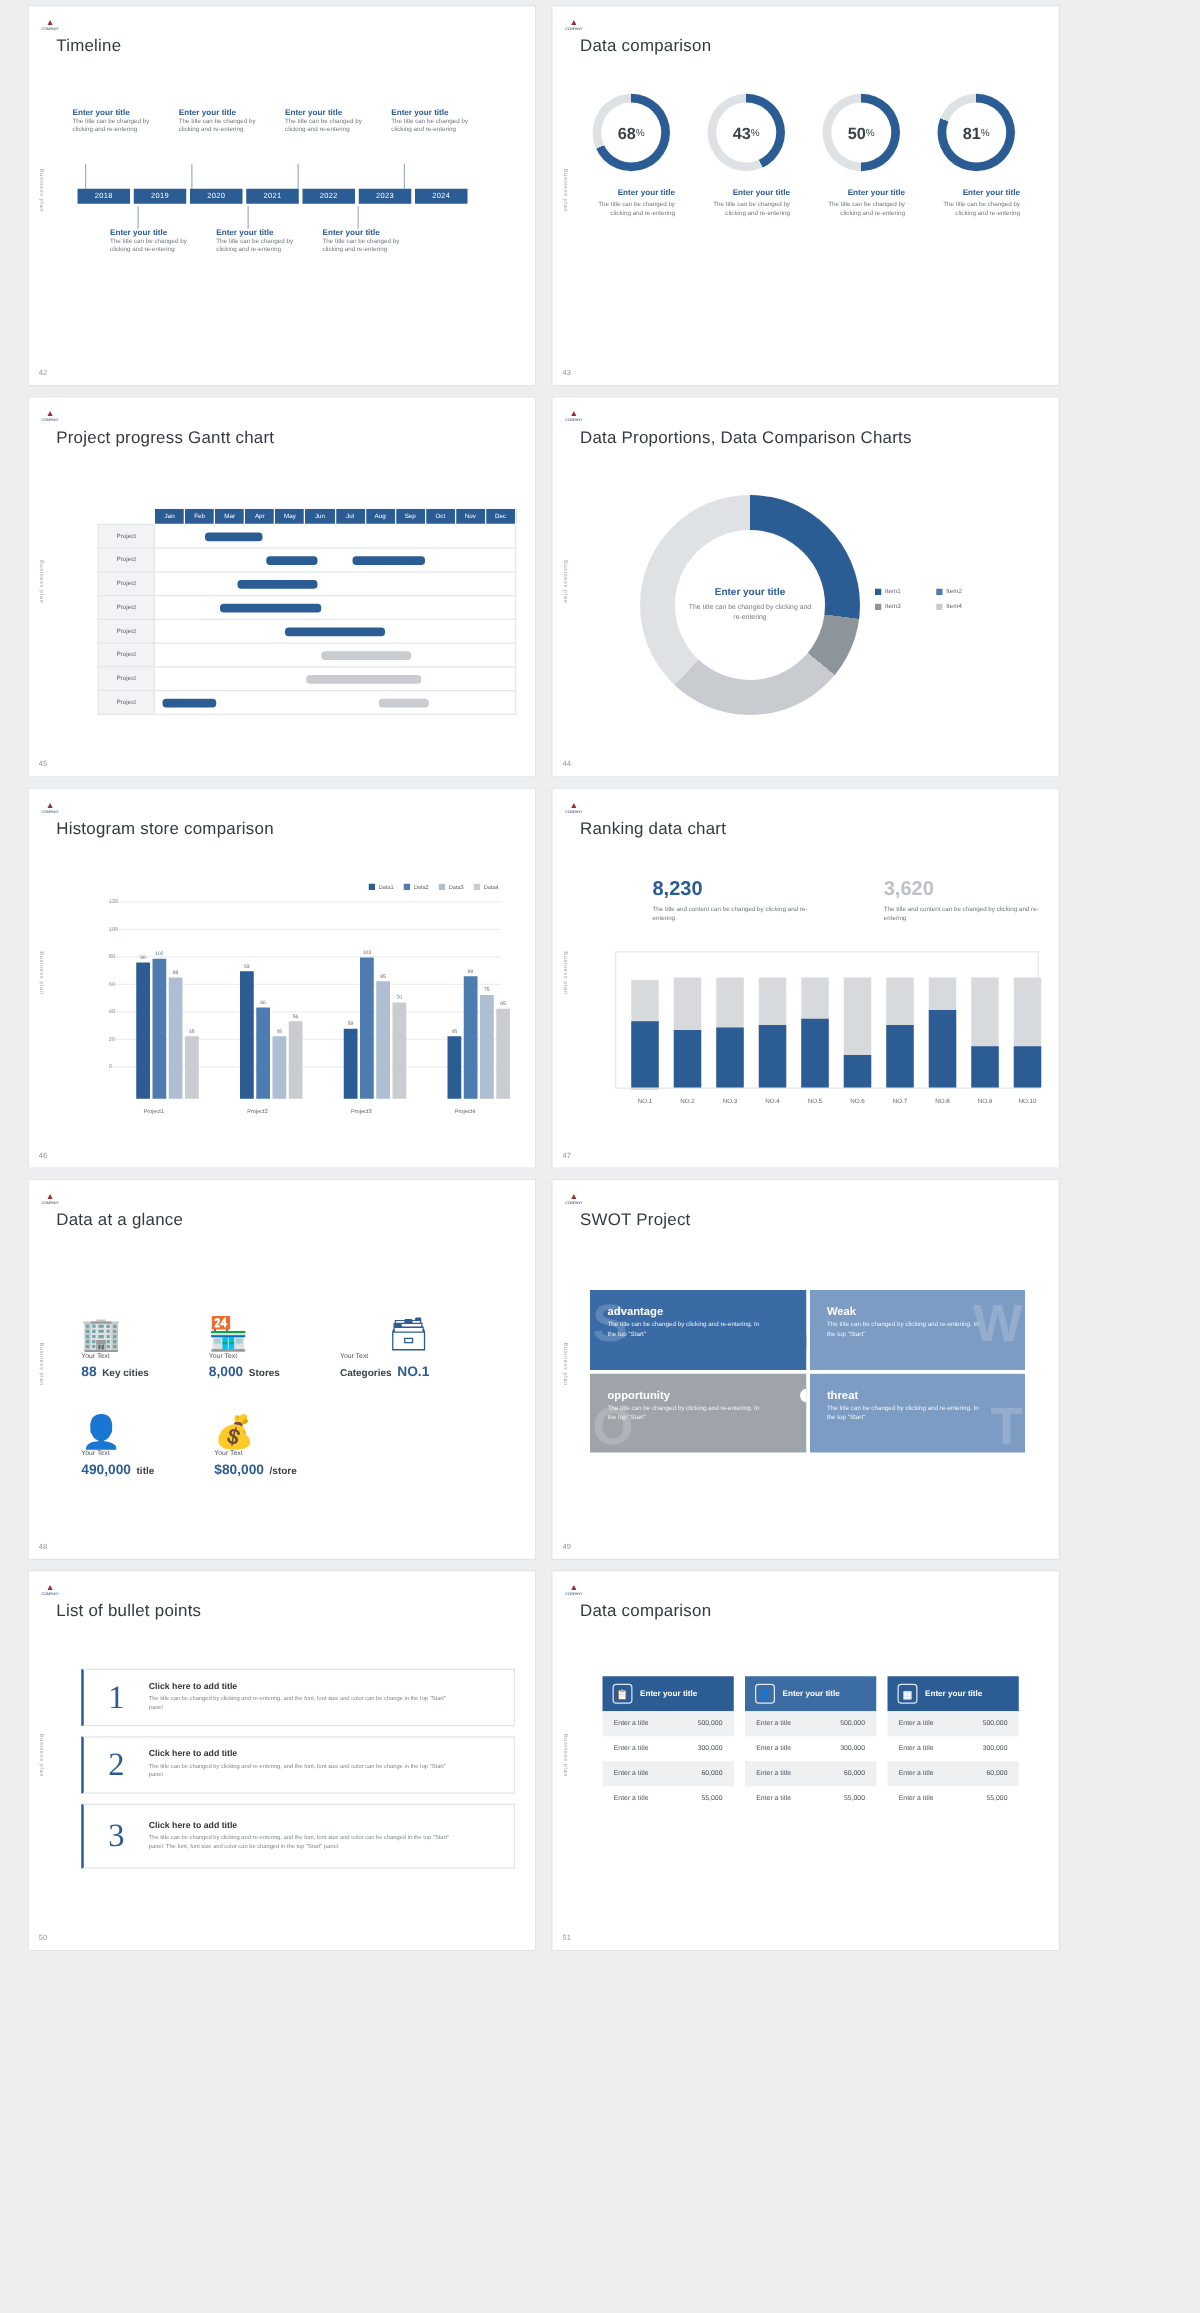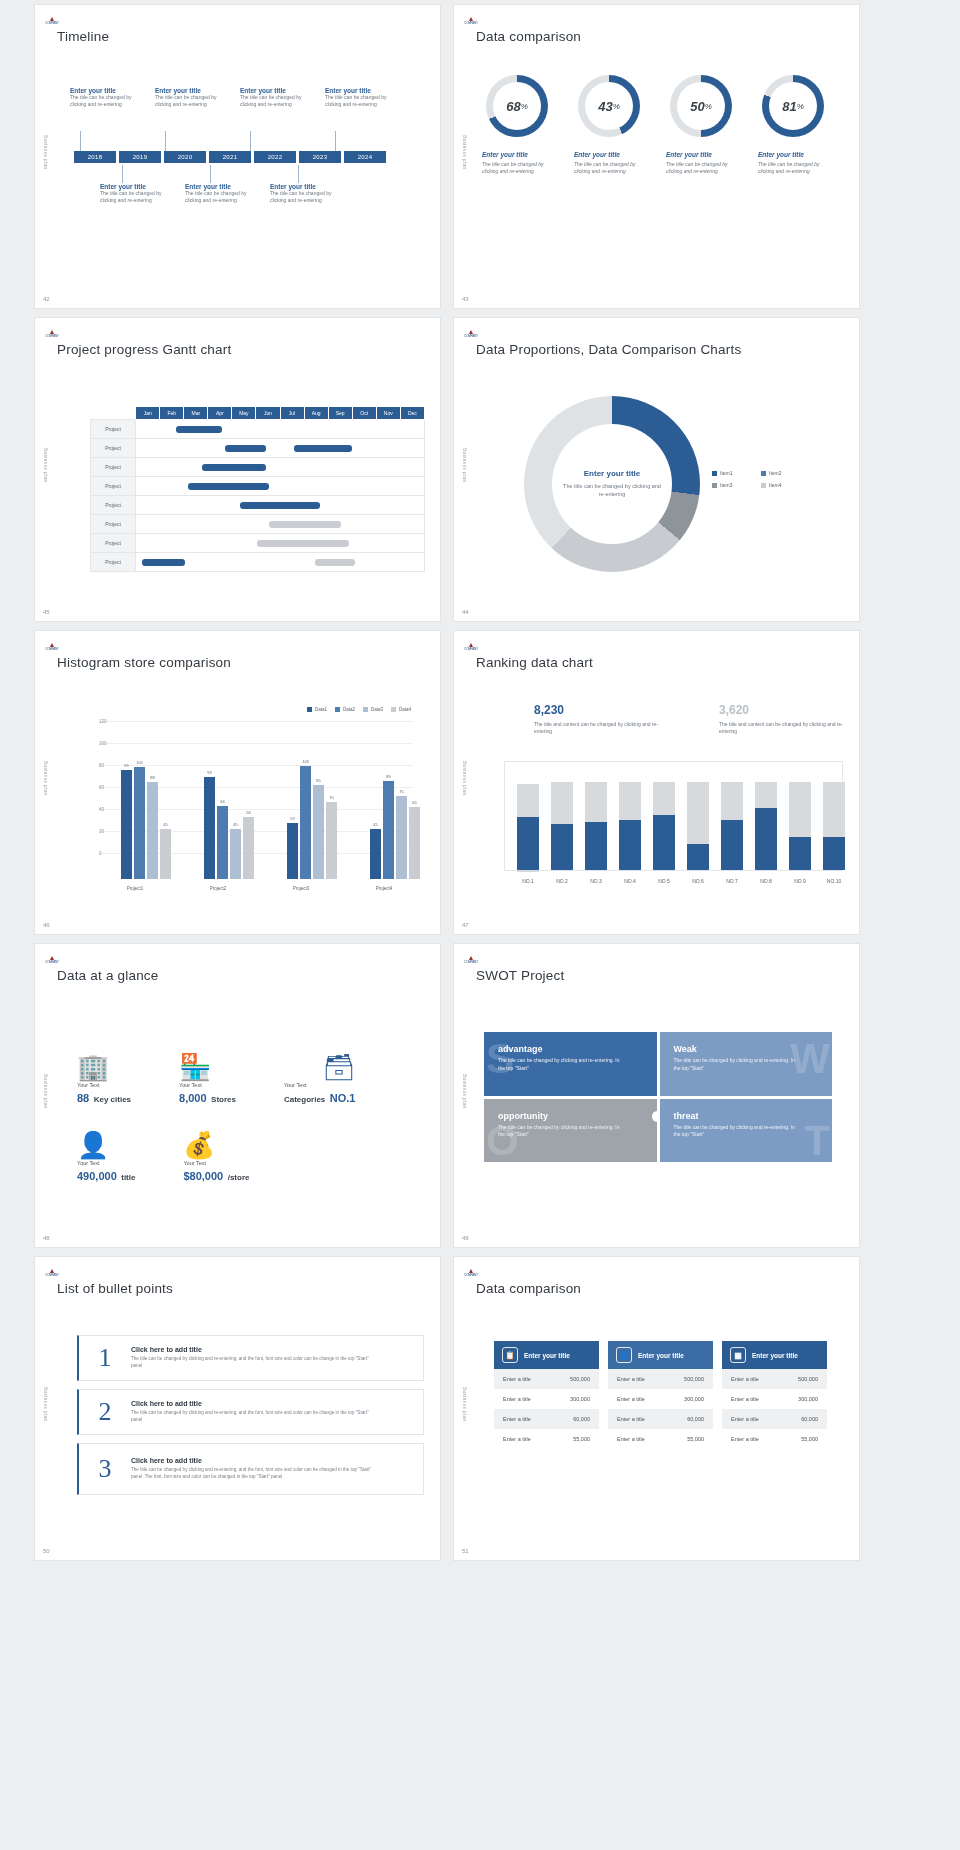--- a/index.html
+++ b/index.html
@@ -6,21 +6,21 @@
   body {
     width: 960px;
     background: #eceef0;
     font-family: "Liberation Sans", sans-serif;
     color: #333;
   }
   .deck {
     display: grid;
     grid-template-columns: 407px 407px;
     gap: 8px 12px;
-    padding: 4px 55px 6px 34px;
+    padding: 4px 55px 6px 22px;
     background: #eceef0;
   }
   .slide {
     position: relative;
     background: #ffffff;
     height: 305px;
     overflow: hidden;
     border: 1px solid #e2e4e6;
   }
   .slide .logo {
@@ -52,21 +52,21 @@
   .tl-top { display:flex; gap: 9px; }
   .tl-item { width: 76px; }
   .tl-bar { position:absolute; top: 78px; left: 18px; display:flex; gap:3px; }
   .tl-year {
     background:#2c5c94; color:#fff; font-size:6px; width:42px; height:12px;
     display:flex; align-items:center; justify-content:center; letter-spacing:.3px;
   }
 
   
   .dc-row { position:absolute; top: 70px; left: 28px; display:flex; gap: 22px; }
-  .dc-item { width: 70px; text-align:left;font-style:italic; }
+  .dc-item { width: 70px; text-align:right; }
   .ring {
     width: 62px; height: 62px; border-radius:50%;
     display:flex; align-items:center; justify-content:center;
     margin: 0 auto 10px;
   }
   .ring .inner {
     width: 48px; height: 48px; background:#fff; border-radius:50%;
     display:flex; align-items:center; justify-content:center;
     font-size: 13px; font-weight:bold; color:#3b434b;
   }
@@ -111,21 +111,21 @@
   .hx { position:absolute; left: 22px; right: 4px; bottom: 18px; top: 14px; }
   .gridline { position:absolute; left:0; right:0; border-top:1px solid #eceef0; }
   .ylab { position:absolute; left:0; font-size:4.5px; color:#8d969e; transform: translateY(-50%); }
   .grp { position:absolute; bottom:0; display:flex; align-items:flex-end; gap:2px; }
   .bar { width: 11px; position:relative; }
   .bar .v { position:absolute; top:-7px; width:100%; text-align:center; font-size:4px; color:#5d666e; }
   .xlab { position:absolute; bottom: 6px; font-size:4.5px; color:#5d666e; text-align:center; }
 
   
   .rank-top { position:absolute; left: 80px; top: 72px; display:flex; gap: 60px; }
-  .rank-num { font-size: 12px; font-weight: bold; }
+  .rank-num { font-size: 16px; font-weight: bold; }
   .rank-chart { position:absolute; left: 50px; top: 130px; right: 16px; height: 110px; border:1px solid #e4e7ea; }
   .rk-col { position:absolute; bottom:0; width: 22px; }
   .rk-bg { background:#d7dadd; width:100%; }
   .rk-fg { background:#2c5c94; width:100%; position:absolute; bottom:0; }
   .rk-lab { position:absolute; bottom:-14px; width: 28px; text-align:center; font-size:5px; color:#5d666e; }
 
   
   .glance { position:absolute; left: 42px; top: 110px; width: 340px; }
   .g-row { display:flex; }
   .g-item { position:relative; }

